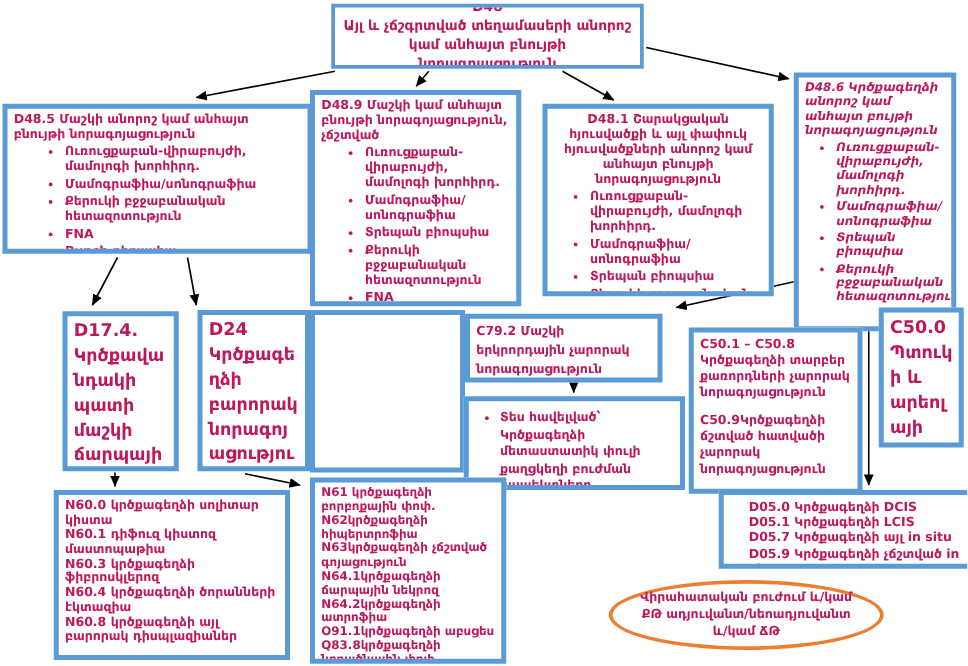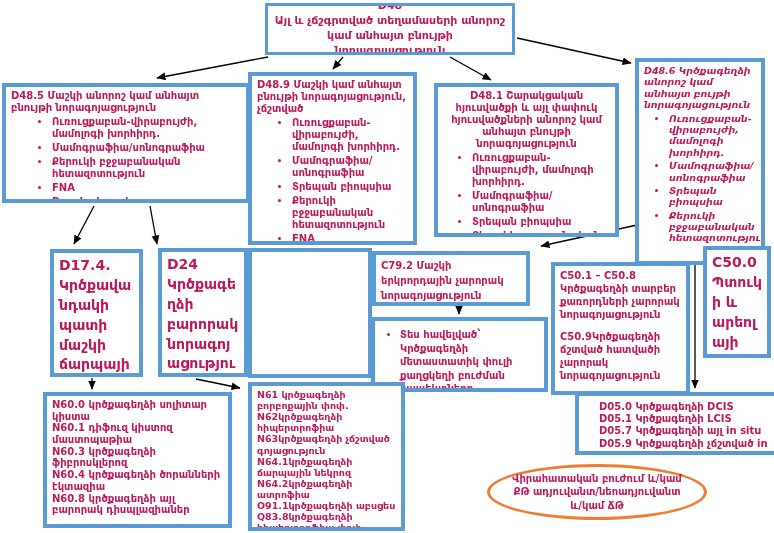--- a/index.html
+++ b/index.html
@@ -150,21 +150,21 @@
   </div>
 
   <div class="node" style="left:248px;top:382px;width:157px;height:149px;">
     <div class="lines">
         <div>N61 կրծքագեղձի բորբոքային փոփ.</div>
         <div>N62կրծքագեղձի հիպերտրոֆիա</div>
         <div>N63կրծքագեղձի չճշտված գոյացություն</div>
         <div>N64.1կրծքագեղձի ճարպային նեկրոզ</div>
         <div>N64.2կրծքագեղձի ատրոֆիա</div>
         <div>O91.1կրծքագեղձի աբսցես</div>
-        <div>Q83.8կրծքագեղձի հիպերտրոֆիա փոփ.</div>
+        <div>Q83.8կրծքագեղձի նորածնային փոփ.</div>
         <div>S20.0կրծքագեղձի բուժում</div>
         <div>T85.4արտաքին պրոթեզով կամ իմպլանտով կրծքագեղձի վնասում</div>
       </div>
   </div>
 
   <div class="node" style="left:575px;top:392px;width:223px;height:63px;padding:5px 20px;">
     <div class="lines" style="font-size:10px;line-height:1.22;">
         <div>D05.0 Կրծքագեղձի DCIS</div>
         <div>D05.1 Կրծքագեղձի LCIS</div>
         <div>D05.7 Կրծքագեղձի այլ in situ</div>

